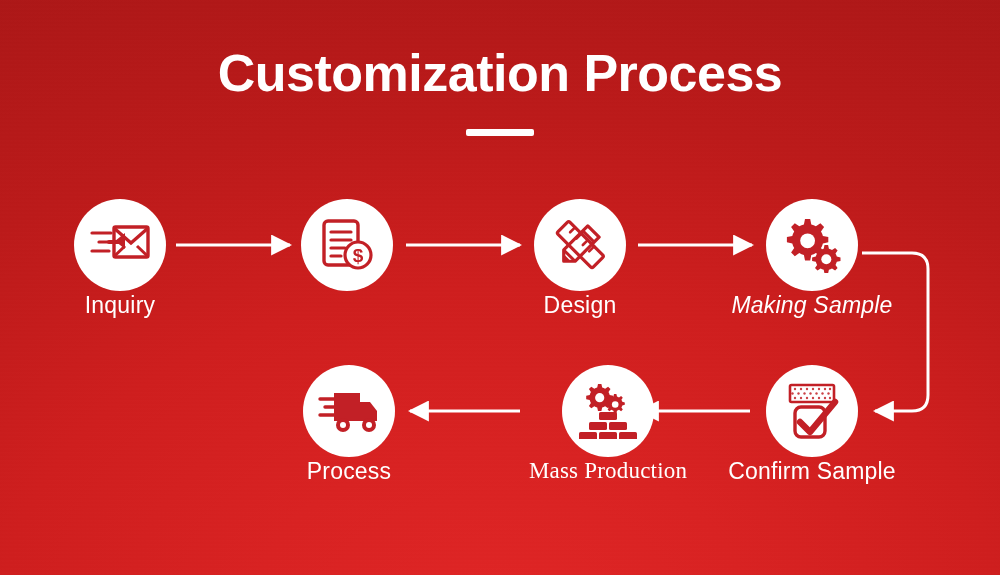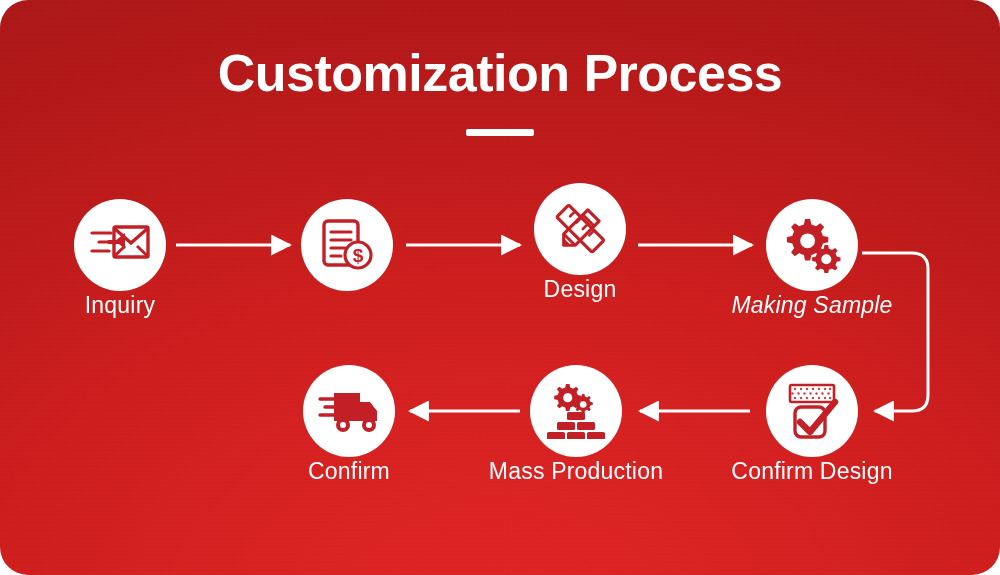--- a/index.html
+++ b/index.html
@@ -16,21 +16,20 @@
     width: 1000px;
     height: 575px;
     overflow: hidden;
     background:
       radial-gradient(ellipse 1100px 700px at 50% 105%,
         #e02525 0%,
         #d92222 22%,
         #cf1e1e 45%,
         #bc1a1a 70%,
         #ab1717 100%);
-    border-radius: 28px;
   }
 
   
   #infographic::after {
     content: "";
     position: absolute;
     inset: 0;
     pointer-events: none;
     background: repeating-linear-gradient(
       to bottom,
@@ -162,21 +161,21 @@
           <line x1="12" y1="23" x2="32" y2="23"></line>
           <line x1="12" y1="31" x2="26" y2="31"></line>
           <line x1="12" y1="39" x2="22" y2="39"></line>
         </g>
         <circle cx="39" cy="38" r="13" fill="#ffffff" stroke="#c22026" stroke-width="3.2"></circle>
         <text x="39" y="45" text-anchor="middle" fill="#c22026" font-family="Liberation Sans, sans-serif" font-size="19" font-weight="bold">$</text>
       </svg>
     </div>
   </div>
 
-  <div class="node" style="left:580px; top:183px;">
+  <div class="node" style="left:580px; top:199px;">
     <div class="disc">
       <svg width="58" height="58" viewBox="0 0 58 58">
 
         <g transform="rotate(45 29 29)">
           <rect x="4" y="20" width="50" height="17" rx="2" fill="none" stroke="#c22026" stroke-width="3.2"></rect>
           <g stroke="#c22026" stroke-width="2.6" stroke-linecap="round">
             <line x1="13" y1="20" x2="13" y2="27"></line>
             <line x1="22" y1="20" x2="22" y2="27"></line>
             <line x1="31" y1="20" x2="31" y2="27"></line>
             <line x1="40" y1="20" x2="40" y2="27"></line>
@@ -238,24 +237,24 @@
             <circle cx="32" cy="16" r="1.2"></circle>
           <circle cx="38" cy="16" r="1.2"></circle>
             <circle cx="44" cy="16" r="1.2"></circle>
           <circle cx="49" cy="16" r="1.2"></circle>
         </g>
 
         <rect x="14" y="25" width="30" height="30" rx="6" fill="none" stroke="#c22026" stroke-width="3.4"></rect>
         <path d="M19 40 L29 50 L54 20" fill="none" stroke="#c22026" stroke-width="6.5" stroke-linecap="round" stroke-linejoin="round"></path>
       </svg>
     </div>
-    <div class="caption">Confirm Design</div>
-  </div>
-
-  <div class="node" style="left:576px; top:365px;">
+    <div class="caption">Confirm Sample</div>
+  </div>
+
+  <div class="node" style="left:608px; top:365px;font-family:Liberation Serif, serif;">
     <div class="disc">
       <svg width="60" height="56" viewBox="0 0 60 56">
         <g fill="#c22026">
 
           <path d="M20 1 l3.4 0 0.8 3.5 a10.5 10.5 0 0 1 2.9 1.2 l3-2 2.4 2.4 -2 3 a10.5 10.5 0 0 1 1.2 2.9 l3.5 0.8 0 3.4 -3.5 0.8 a10.5 10.5 0 0 1-1.2 2.9 l2 3 -2.4 2.4 -3-2 a10.5 10.5 0 0 1-2.9 1.2 l-0.8 3.5 -3.4 0 -0.8-3.5 a10.5 10.5 0 0 1-2.9-1.2 l-3 2 -2.4-2.4 2-3 a10.5 10.5 0 0 1-1.2-2.9 l-3.5-0.8 0-3.4 3.5-0.8 a10.5 10.5 0 0 1 1.2-2.9 l-2-3 2.4-2.4 3 2 a10.5 10.5 0 0 1 2.9-1.2 z"></path>
         </g>
         <circle cx="21.7" cy="14.7" r="4.6" fill="#ffffff"></circle>
         <g fill="#c22026">
           <path d="M36 11 l2.4 0 0.6 2.5 a7.5 7.5 0 0 1 2 0.9 l2.1-1.4 1.7 1.7 -1.4 2.1 a7.5 7.5 0 0 1 0.9 2 l2.5 0.6 0 2.4 -2.5 0.6 a7.5 7.5 0 0 1-0.9 2 l1.4 2.1 -1.7 1.7 -2.1-1.4 a7.5 7.5 0 0 1-2 0.9 l-0.6 2.5 -2.4 0 -0.6-2.5 a7.5 7.5 0 0 1-2-0.9 l-2.1 1.4 -1.7-1.7 1.4-2.1 a7.5 7.5 0 0 1-0.9-2 l-2.5-0.6 0-2.4 2.5-0.6 a7.5 7.5 0 0 1 0.9-2 l-1.4-2.1 1.7-1.7 2.1 1.4 a7.5 7.5 0 0 1 2-0.9 z"></path>
         </g>
@@ -283,16 +282,16 @@
           <line x1="2" y1="28" x2="18" y2="28"></line>
         </g>
         <path d="M16 6 L42 6 L42 34 L16 34 Z" fill="#c22026"></path>
         <path d="M42 15 L52 15 L59 24 L59 34 L42 34 Z" fill="#c22026"></path>
         <circle cx="25" cy="38" r="7" fill="#c22026"></circle>
         <circle cx="25" cy="38" r="3" fill="#ffffff"></circle>
         <circle cx="51" cy="38" r="7" fill="#c22026"></circle>
         <circle cx="51" cy="38" r="3" fill="#ffffff"></circle>
       </svg>
     </div>
-    <div class="caption">Confirm</div>
+    <div class="caption">Process</div>
   </div>
 
 </div>
 
 </body></html>

